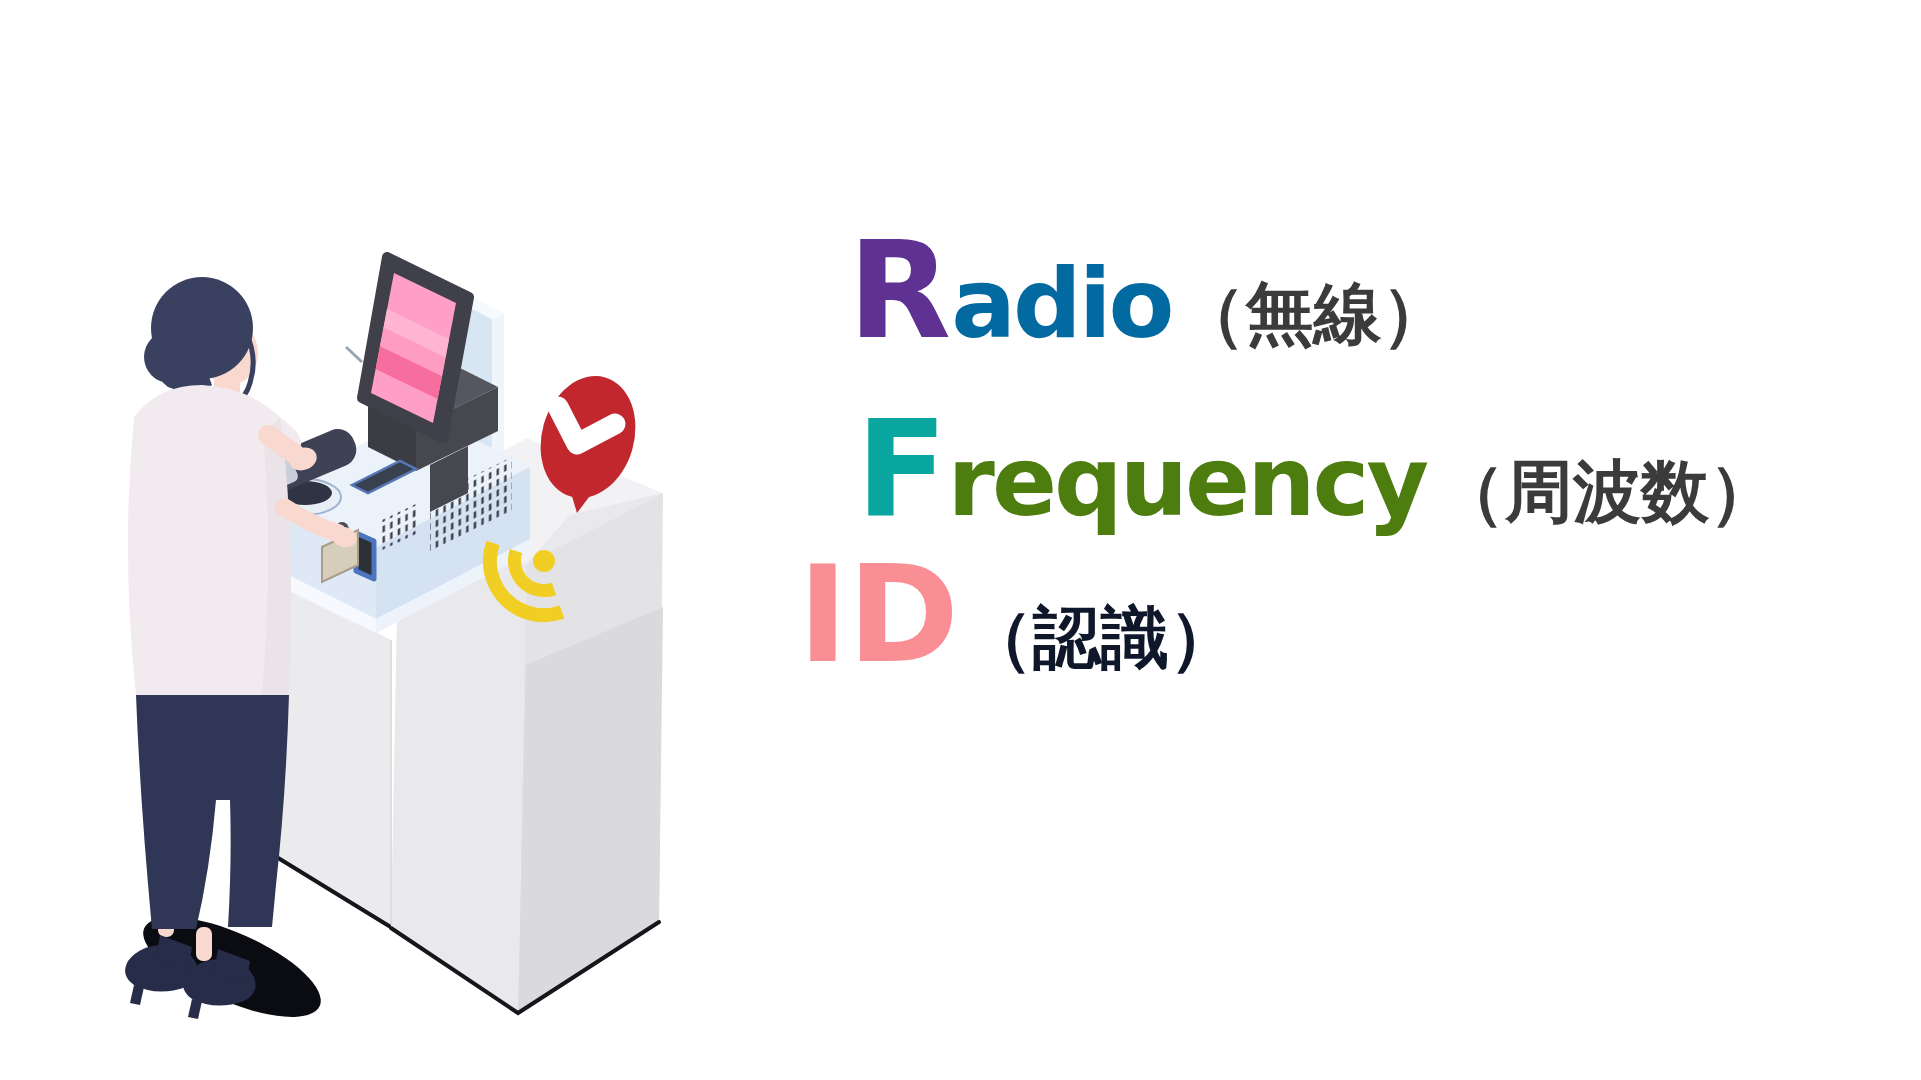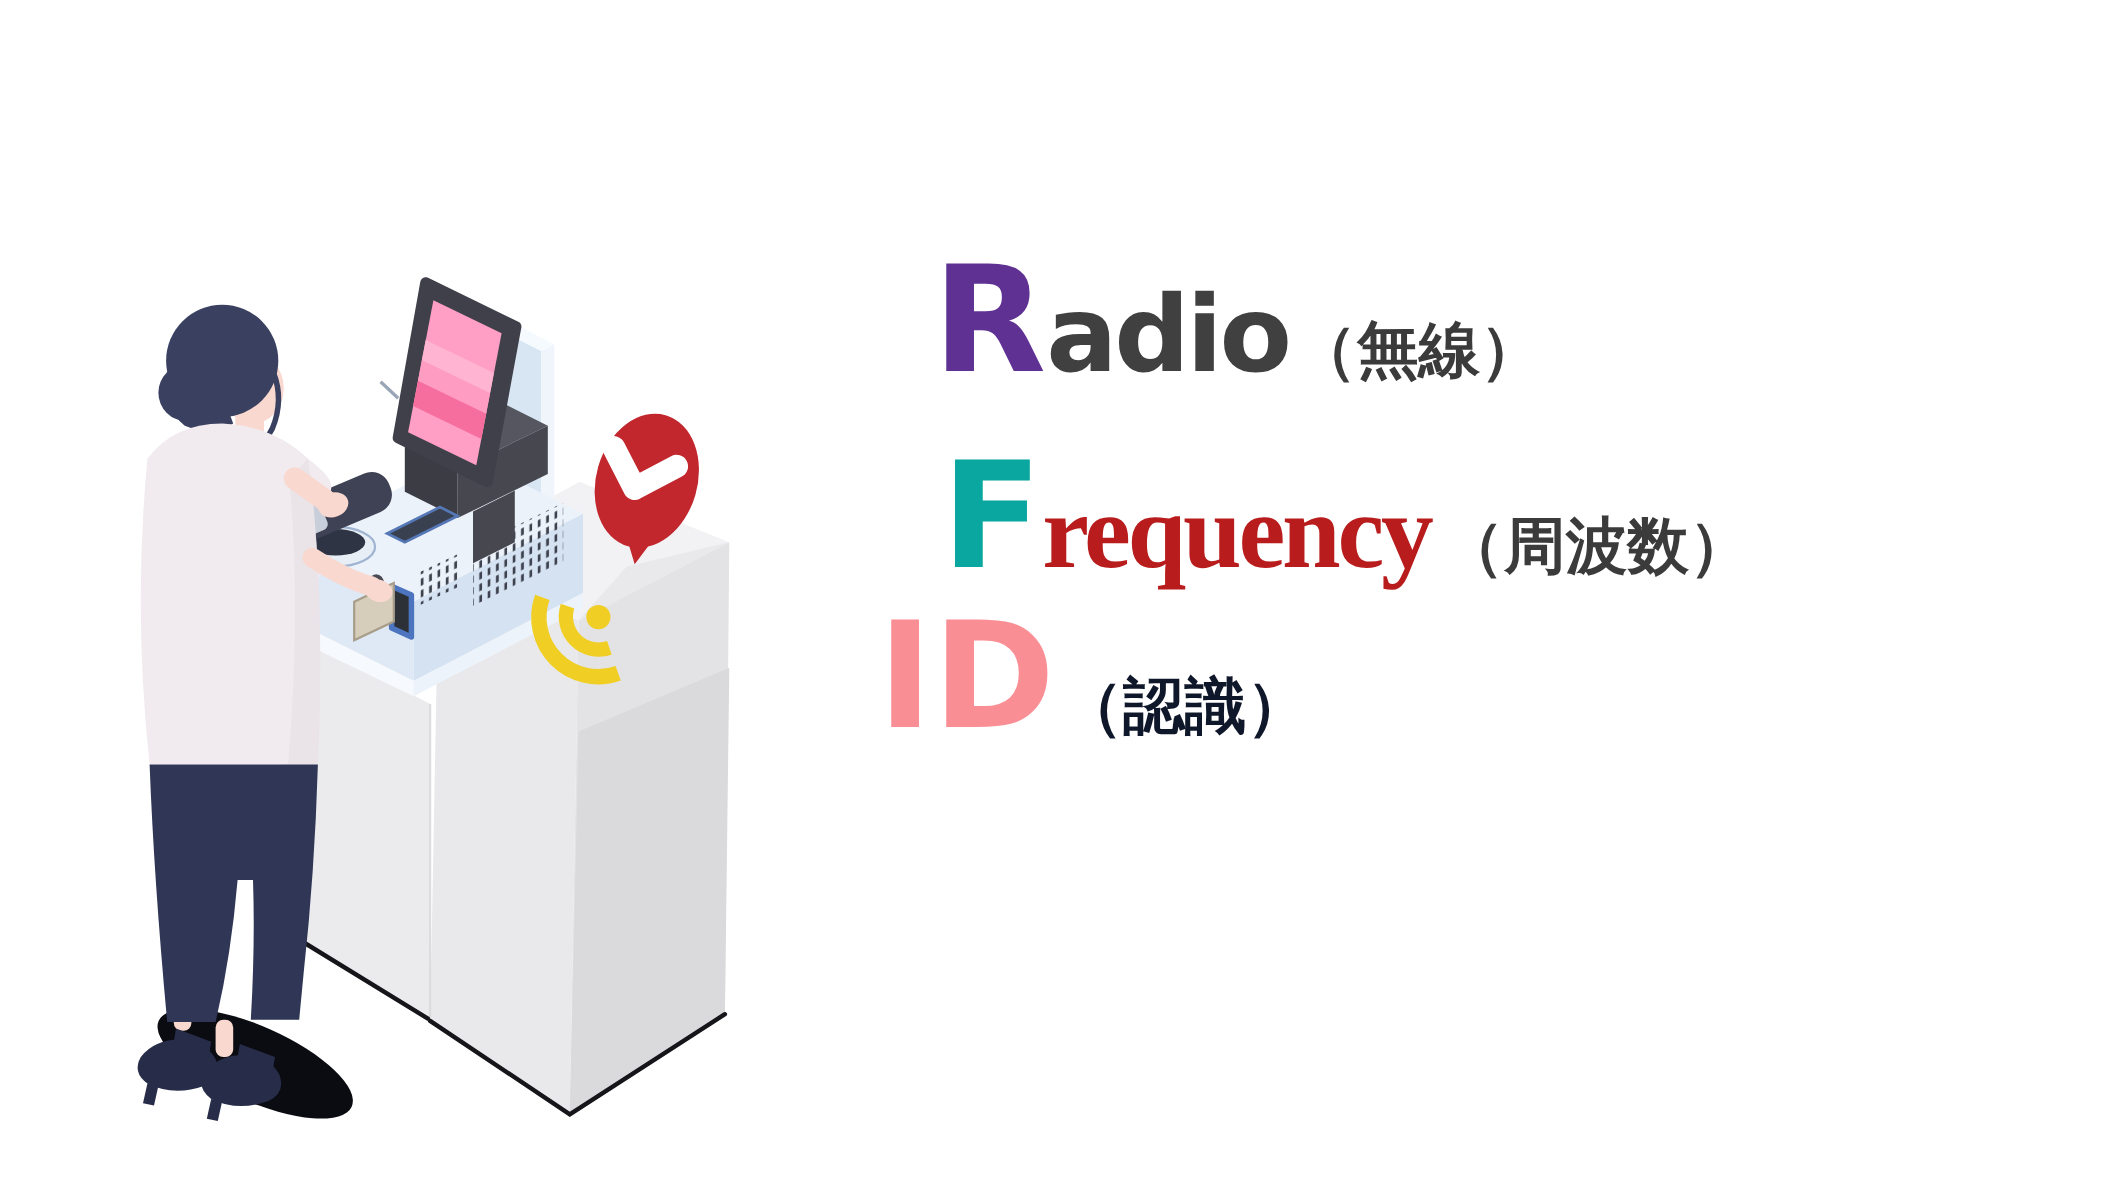--- a/index.html
+++ b/index.html
@@ -2,21 +2,21 @@
 <html><head>
 <meta charset="utf-8">
 <style>
   html,body{margin:0;padding:0;}
   body{width:1921px;height:1080px;background:#ffffff;font-family:"DejaVu Sans","Liberation Sans",sans-serif;}
   .canvas{position:relative;width:1921px;height:1080px;background:#fff;overflow:hidden;}
   .illustration-svg{position:absolute;left:100px;top:235px;width:600px;height:790px;}
   .acronym-line{position:absolute;display:flex;align-items:baseline;white-space:nowrap;font-weight:bold;line-height:1;}
   .acronym-line .initial{font-size:134px;letter-spacing:0;}
   .acronym-line .rest{font-size:96px;letter-spacing:-3px;}
-  .acronym-line .jp{font-size:56px;letter-spacing:0;margin-left:6px;}
+  .acronym-line .jp{font-size:68px;letter-spacing:0;margin-left:6px;}
   #line-radio{left:848px;top:224px;}
   #line-frequency{left:856px;top:402px;}
   #line-identification{left:798px;top:548px;}
 </style>
 </head>
 <body>
 
 <div class="canvas">
 
   <svg class="illustration-svg" viewBox="0 0 600 790" aria-hidden="true">
@@ -141,27 +141,27 @@
 
     <g>
       <circle cx="444" cy="326" r="11" style="fill: rgb(241, 206, 36);"></circle>
       <path d="M 454,354 A 30,30 0 0 1 416,316" fill="none" stroke-width="13" style="stroke: rgb(241, 206, 36);"></path>
       <path d="M 462,377 A 54,54 0 0 1 393,308" fill="none" stroke-width="14" style="stroke: rgb(241, 206, 36);"></path>
     </g>
   </svg>
 
   <div class="acronym-line" id="line-radio">
     <span class="initial" style="color: rgb(94, 49, 146);">R</span>
-      <span class="rest" style="color: #404040; margin-top: 28px;">adio</span>
+      <span class="rest" style="color: #0369a1; margin-top: 28px;">adio</span>
       <span class="jp" style="color: rgb(59, 59, 59);">（無線）</span>
   </div>
 
   <div class="acronym-line" id="line-frequency">
     <span class="initial" style="color: rgb(10, 166, 160);">F</span>
-      <span class="rest" style="color: #b91c1c; font-family: Liberation Serif, serif;">requency</span>
+      <span class="rest" style="color: #4d7c0f;">requency</span>
       <span class="jp" style="color: rgb(59, 59, 59); margin-left: 11px;">（周波数）</span>
   </div>
 
   <div class="acronym-line" id="line-identification">
     <span class="initial" style="color: rgb(250, 142, 149);">ID</span>
       <span class="jp" style="color: #0f172a;">（認識）</span>
   </div>
 
 </div>
 

